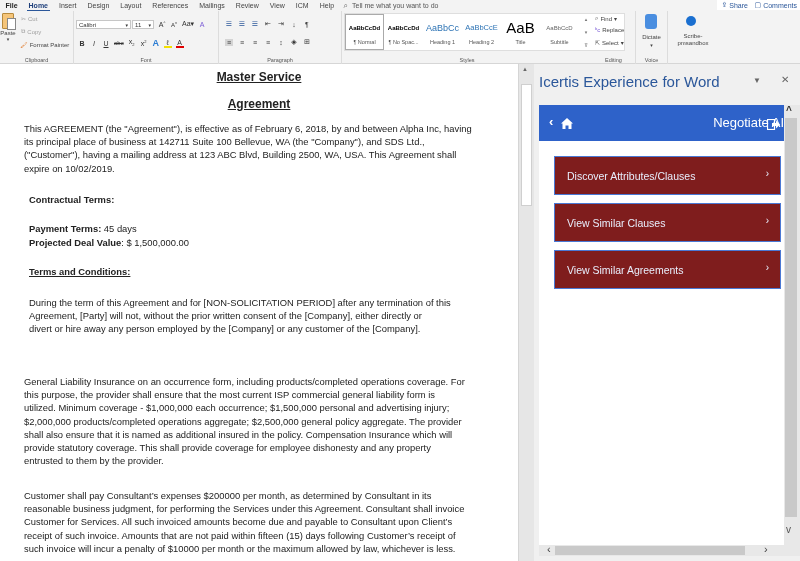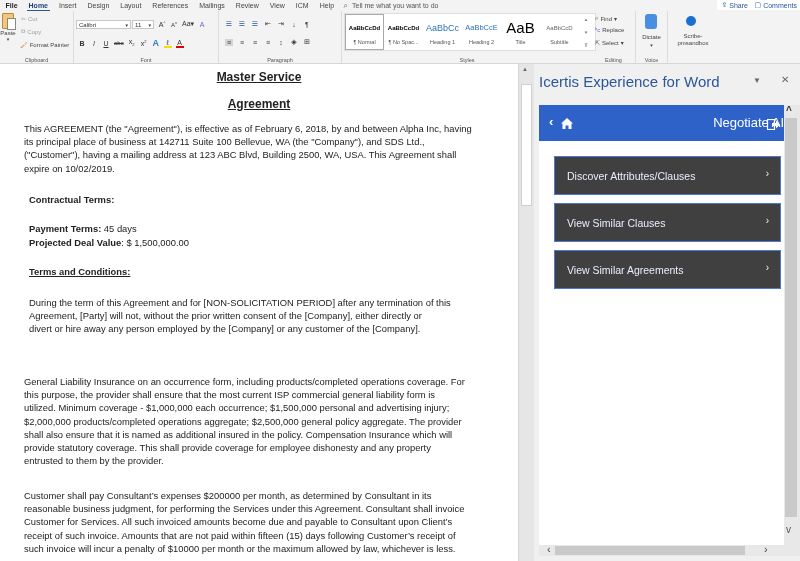--- a/index.html
+++ b/index.html
@@ -16,21 +16,21 @@
   .ribbon { position: absolute; left: 0; top: 11px; width: 800px; height: 53px; background: #f3f3f3; border-bottom: 1px solid #d6d6d6; font-size: 6px; color: #444; }
   .group { position: absolute; top: 0; height: 53px; border-right: 1px solid #dcdcdc; }
   .group-label { position: absolute; bottom: 1px; left: 0; right: 0; text-align: center; font-size: 5.5px; color: #555; }
   .clip-paste { position: absolute; left: 0; top: 2px; width: 16px; text-align:center; }
   .paste-icon { width: 12px; height: 16px; margin: 0 auto; background: #f5c57a; border: 1px solid #b78a3d; border-radius: 1px; position: relative; }
   .paste-icon::after { content:""; position:absolute; left:4px; top:4px; width:7px; height:10px; background:#fff; border:1px solid #888; }
   .small-row { position: absolute; display: flex; align-items: center; gap: 2px; white-space: nowrap; }
   .dim { color: #a0a0a0; }
   .fontbox { position:absolute; background:#fff; border:1px solid #c6c6c6; height: 9px; font-size:6px; line-height:8px; padding-left:2px; color:#333; }
   .btn-ic { display:inline-block; min-width: 8px; text-align:center; font-size: 7px; color:#333; }
-  .styles-gallery { position: absolute; left: 344px; top: 2px; width: 252px; height: 38px; background: #fff; border: 1px solid #dedede; display:flex; }
+  .styles-gallery { position: absolute; left: 344px; top: 2px; width: 281px; height: 38px; background: #fff; border: 1px solid #dedede; display:flex; }
   .style-item { width: 39px; height: 36px; display: flex; flex-direction: column; align-items: center; justify-content: center; font-size: 5.5px; color:#555; }
   .style-item.selected { border: 1px solid #aaa; background:#fff; }
   .style-sample { height: 16px; display:flex; align-items:center; color:#000000; white-space:nowrap; overflow:hidden; max-width:38px; }
   .style-name { margin-top: 3px; white-space:nowrap; }
   .gallery-scroll { position:absolute; left: 582px; top:2px; width: 8px; height: 38px; display:flex; flex-direction:column; font-size:5px; color:#777; align-items:center; justify-content: space-around; }
 
   .doc-area { position: absolute; left: 0; top: 64px; width: 518px; height: 497px; background: #fff; overflow: hidden; }
   .doc-page { position: absolute; left: 0; top: 0; width: 518px; height: 497px; font-family: "Liberation Sans", sans-serif; font-size: 9.4px; color: #222; line-height: 13.2px; }
   .doc-title { position: absolute; left: 0; width: 518px; text-align: center; font-weight: bold; text-decoration: underline; font-size: 12px; line-height: 19px; }
   .para { position: absolute; }
@@ -52,21 +52,21 @@
   .header-title { position:absolute; left: 0; width: 245px; top: 10px; text-align:right; font-size: 13px; }
   .logout-ic { position:absolute; left: 228px; top: 11px; }
   .addin-vscroll { position:absolute; left: 245px; top:0; width: 16px; height: 440px; background: #e8e8e8; }
   .addin-vscroll .track { position:absolute; left:1px; top: 13px; width: 12px; height: 399px; background: #c9c9c9; }
   .addin-vscroll .up { position:absolute; left:2px; top: 0px; font-size:10px; color:#333; font-weight:bold; }
   .addin-vscroll .down { position:absolute; left:2px; top: 419px; font-size:10px; color:#555; }
   .addin-hscroll { position:absolute; left: 0; top: 440px; width: 261px; height: 11px; background:#e8e8e8; }
   .addin-hscroll .track { position:absolute; left: 16px; top: 1px; width: 190px; height: 9px; background:#c9c9c9; }
   .addin-hscroll .left { position:absolute; left: 8px; top: -2px; font-size:11px; color:#444; }
   .addin-hscroll .right { position:absolute; left: 225px; top: -2px; font-size:11px; color:#444; }
-  .action-btn { position:absolute; left: 15px; width: 227px; height: 39px; background:#404040; color:#e8eefc; font-size: 10.5px; display:flex; align-items:center; padding-left: 12px; border: 1px solid #4a78d4; }
+  .action-btn { position:absolute; left: 15px; width: 227px; height: 39px; background:#7f1d1d; color:#e8eefc; font-size: 10.5px; display:flex; align-items:center; padding-left: 12px; border: 1px solid #4a78d4; }
   .action-btn .chev { position:absolute; right: 11px; top: 11px; font-size: 10px; }
 </style>
 </head>
 <body>
 
 <div class="ribbon-tabs">
   <span class="ribbon-tab" style="font-weight:bold;color:#222;">File</span>
   <span class="ribbon-tab active">Home</span>
   <span class="ribbon-tab">Insert</span>
   <span class="ribbon-tab">Design</span>

